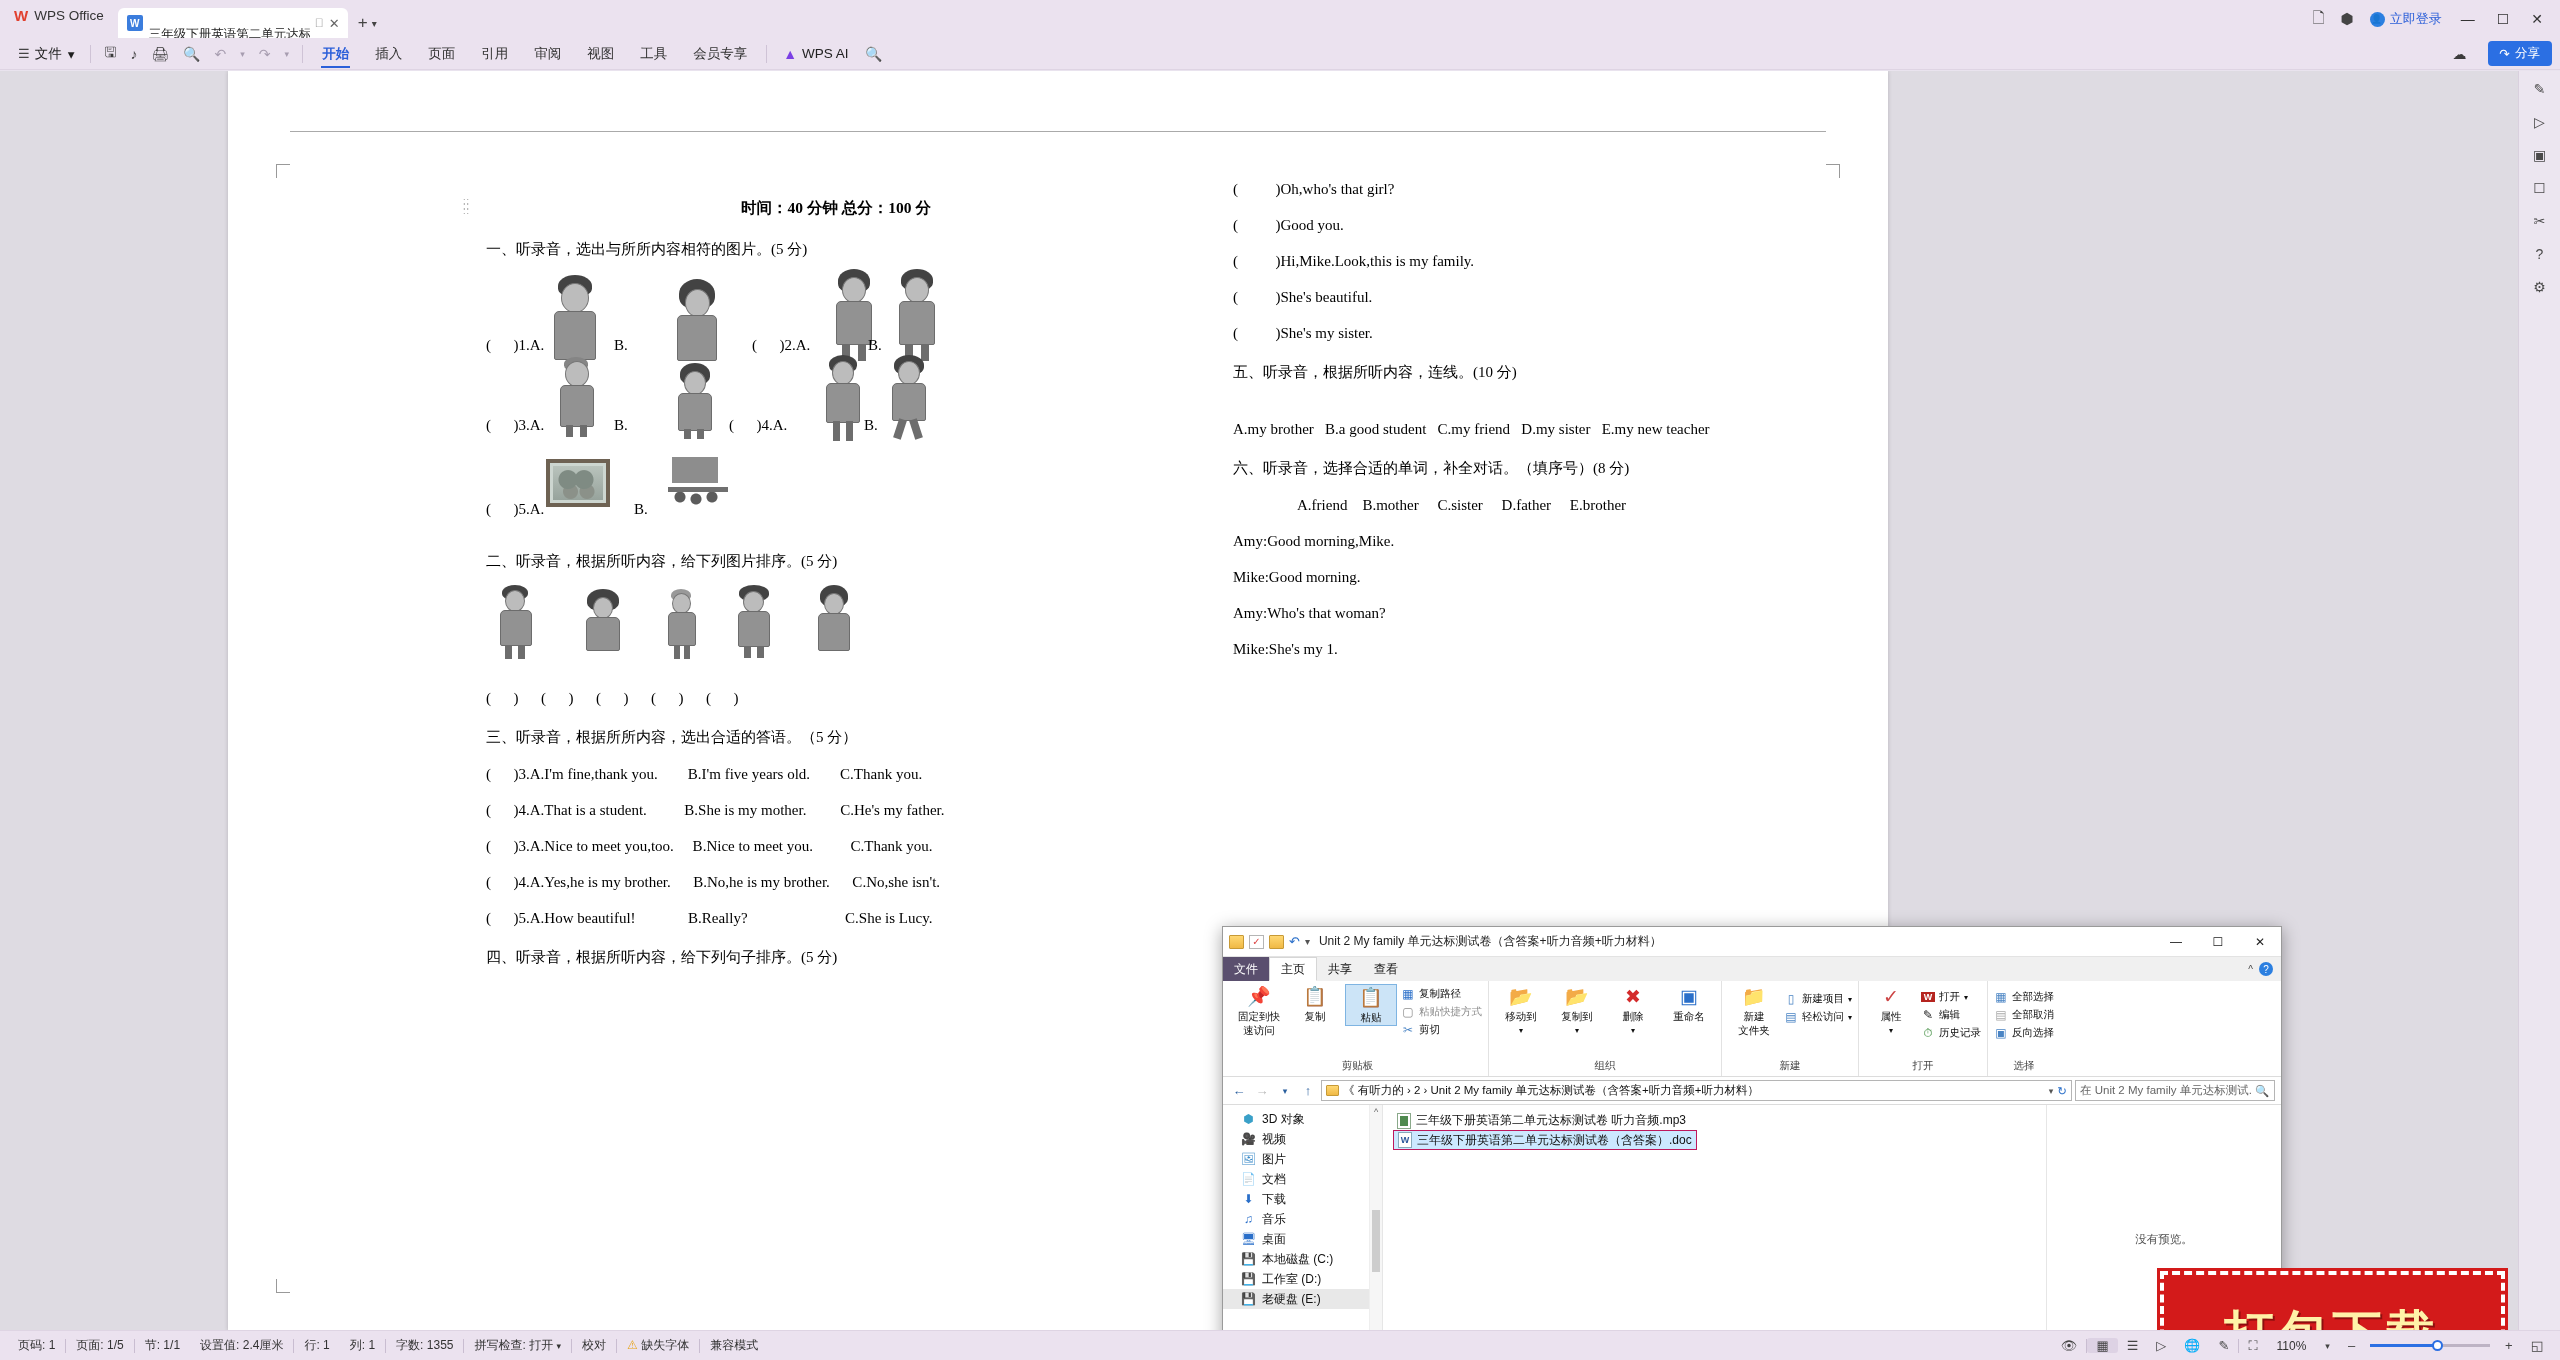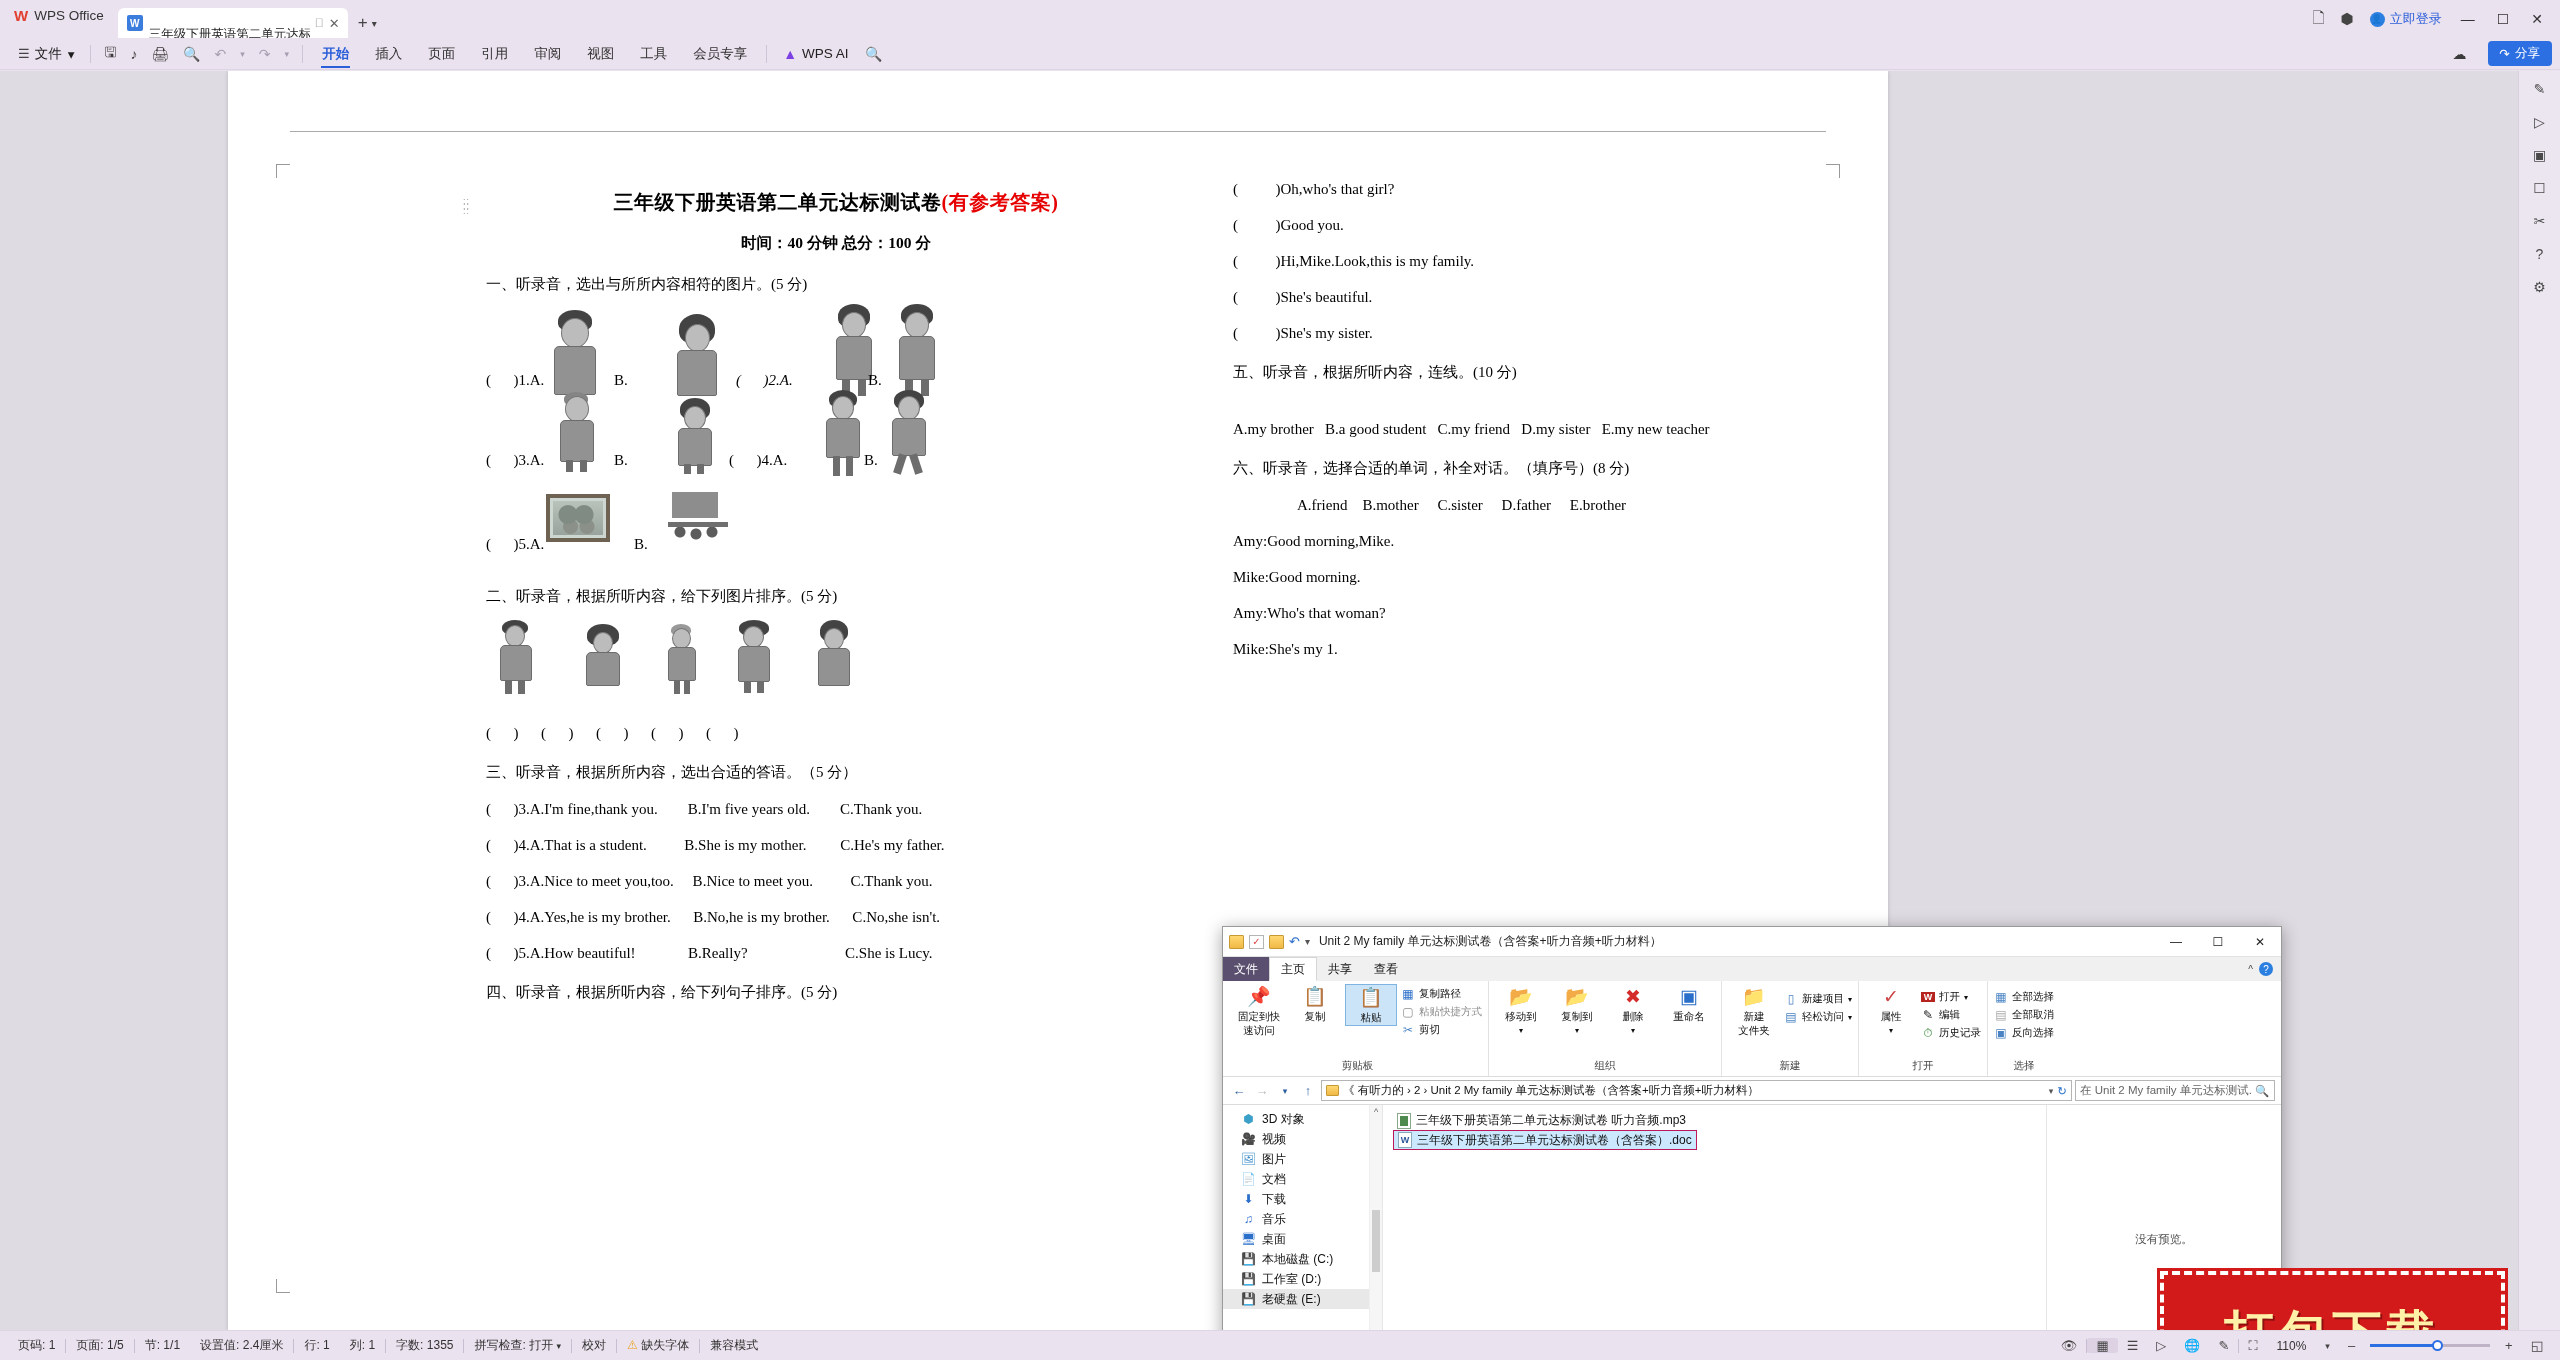--- a/index.html
+++ b/index.html
@@ -395,23 +395,20 @@
 
   <div class="page">
     <div class="page-inner">
       <div class="hdr-rule"></div>
       <div class="corner tl"></div>
       <div class="corner tr"></div>
       <div class="corner bl"></div>
       <div class="handle-dots">::<br>::<br>::</div>
 
       <div class="col colL">
-        <div class="doc-title">
-          <span>三年级下册英语第二单元达标测试卷</span><span class="ans">(有参考答案)</span>
-        </div>
         <div class="doc-sub">时间：40 分钟   总分：100 分</div>
 
         <div class="q-head">一、听录音，选出与所所内容相符的图片。(5 分)</div>
 
         <div style="position:relative;height:200px;margin-top:6px;">
           <div class="fig person" style="left:60px;top:10px;width:58px;height:85px;position:absolute;">
             <div class="p-hair" style="left:12px;top:0;width:34px;height:22px;"></div>
             <div class="p-head" style="left:15px;top:8px;width:28px;height:30px;"></div>
             <div class="p-body" style="left:8px;top:36px;width:42px;height:49px;"></div>
           </div>
@@ -429,21 +426,21 @@
           </div>
           <div class="fig person" style="left:408px;top:4px;width:46px;height:92px;position:absolute;">
             <div class="p-hair" style="left:7px;top:0;width:32px;height:22px;"></div>
             <div class="p-head" style="left:11px;top:8px;width:24px;height:26px;"></div>
             <div class="p-body" style="left:5px;top:32px;width:36px;height:44px;"></div>
             <div class="p-leg" style="left:11px;top:76px;width:8px;height:16px;"></div>
             <div class="p-leg" style="left:27px;top:76px;width:8px;height:16px;"></div>
           </div>
           <div class="q-line" style="position:absolute;left:0;top:72px;margin:0;">(      )1.A.</div>
           <div class="q-line" style="position:absolute;left:128px;top:72px;margin:0;">B.</div>
-          <div class="q-line" style="position:absolute;left:250px;top:72px;margin:0;font-style:italic;">(      )2.A.</div>
+          <div class="q-line" style="position:absolute;left:266px;top:72px;margin:0;">(      )2.A.</div>
           <div class="q-line" style="position:absolute;left:382px;top:72px;margin:0;">B.</div>
 
           <div class="fig person" style="left:68px;top:92px;width:50px;height:80px;position:absolute;">
             <div class="p-hair" style="left:10px;top:0;width:24px;height:14px;background:#8a857c;"></div>
             <div class="p-head" style="left:11px;top:4px;width:24px;height:26px;"></div>
             <div class="p-body" style="left:6px;top:28px;width:34px;height:42px;"></div>
             <div class="p-leg" style="left:12px;top:68px;width:7px;height:12px;"></div>
             <div class="p-leg" style="left:26px;top:68px;width:7px;height:12px;"></div>
           </div>
           <div class="fig person" style="left:186px;top:98px;width:46px;height:76px;position:absolute;">

